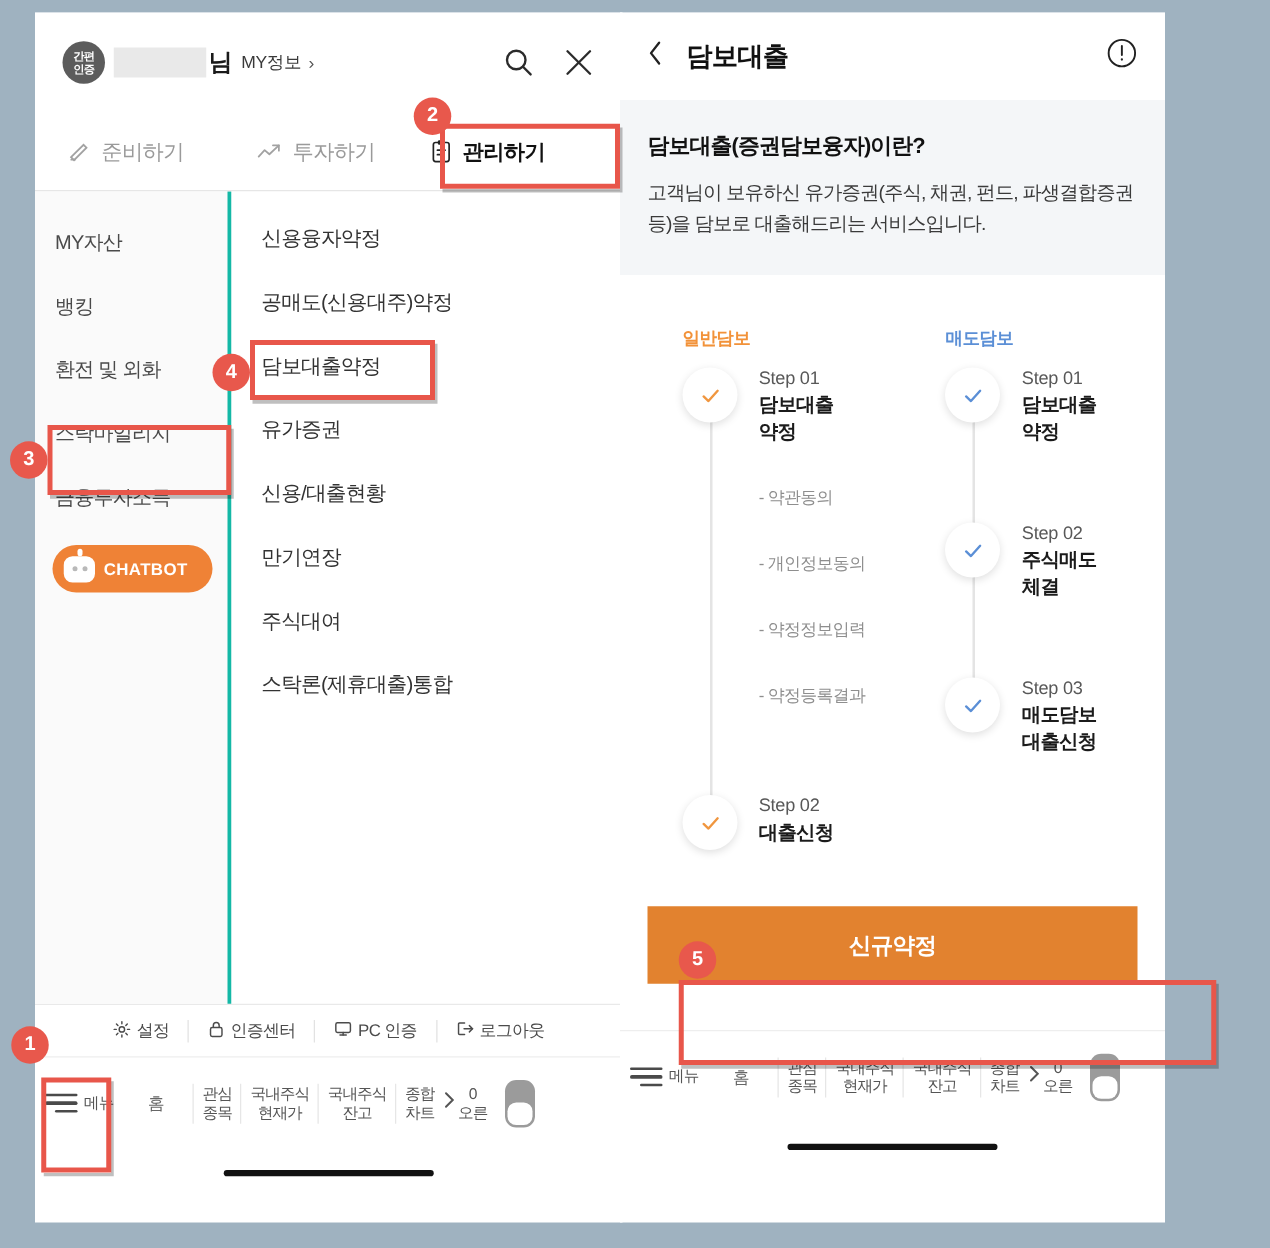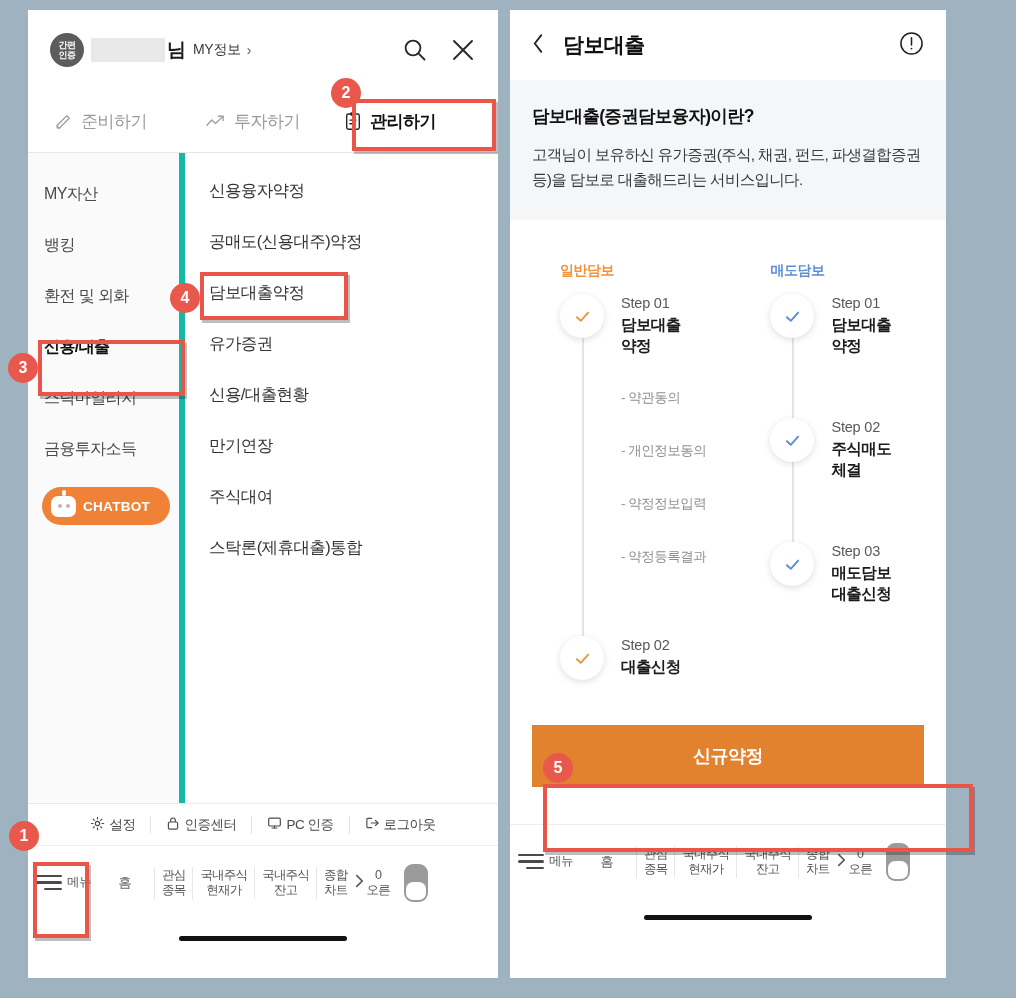--- a/index.html
+++ b/index.html
@@ -10,21 +10,21 @@
     overflow: hidden;
   }
   .stage { position: relative; width: 1016px; height: 998px; }
 
   
   .phone {
     position: absolute; top: 10px; height: 968px;
     background: #ffffff; overflow: hidden;
   }
   #phone-left  { left: 28px;  width: 470px; }
-  #phone-right { left: 510px; width: 436px; }
+  #phone-right { left: 496px; width: 436px; }
 
   
   .l-header {
     position: relative; height: 80px; background: #fff;
     display: flex; align-items: center; padding: 0 22px;
   }
   .auth-badge {
     width: 34px; height: 34px; border-radius: 50%;
     background: #5c5c5c; color: #fff;
     font-size: 9px; line-height: 10px; font-weight: 700;
@@ -51,21 +51,21 @@
     display: flex; align-items: center; gap: 8px;
     font-size: 17px; color: #9a9a9a; letter-spacing: -0.5px;
   }
   .tab.t1 { margin-right: 58px; }
   .tab.t2 { margin-right: 44px; }
   .tab.active { color: #111; font-weight: 700; }
   .tab svg { display: block; }
 
   .l-body { display: flex; height: 650px; background: #fff; }
   .l-side {
-    width: 157px; background: #fafafa; border-right: 6px solid #14b8a6;
+    width: 157px; background: #fafafa; border-right: 3px solid #14b8a6;
     padding-top: 16px; flex: none;
   }
   .side-item {
     height: 51px; display: flex; align-items: center;
     padding-left: 16px; font-size: 16px; color: #4a4a4a;
     letter-spacing: -0.6px;
   }
   .side-item.sel { color: #111; font-weight: 700; }
   .chatbot {
     margin: 12px 0 0 14px; width: 128px; height: 38px;
@@ -282,23 +282,20 @@
     <div class="l-body">
       <div class="l-side">
         <div class="side-item">
           <span>MY자산</span>
         </div>
         <div class="side-item">
           <span>뱅킹</span>
         </div>
         <div class="side-item">
           <span>환전 및 외화</span>
-        </div>
-        <div class="side-item sel">
-          <span>신용/대출</span>
         </div>
         <div class="side-item">
           <span>스탁마일리지</span>
         </div>
         <div class="side-item">
           <span>금융투자소득</span>
         </div>
         <div class="chatbot">
           <span class="bot-face">
             <i class="bot-eye"></i>

